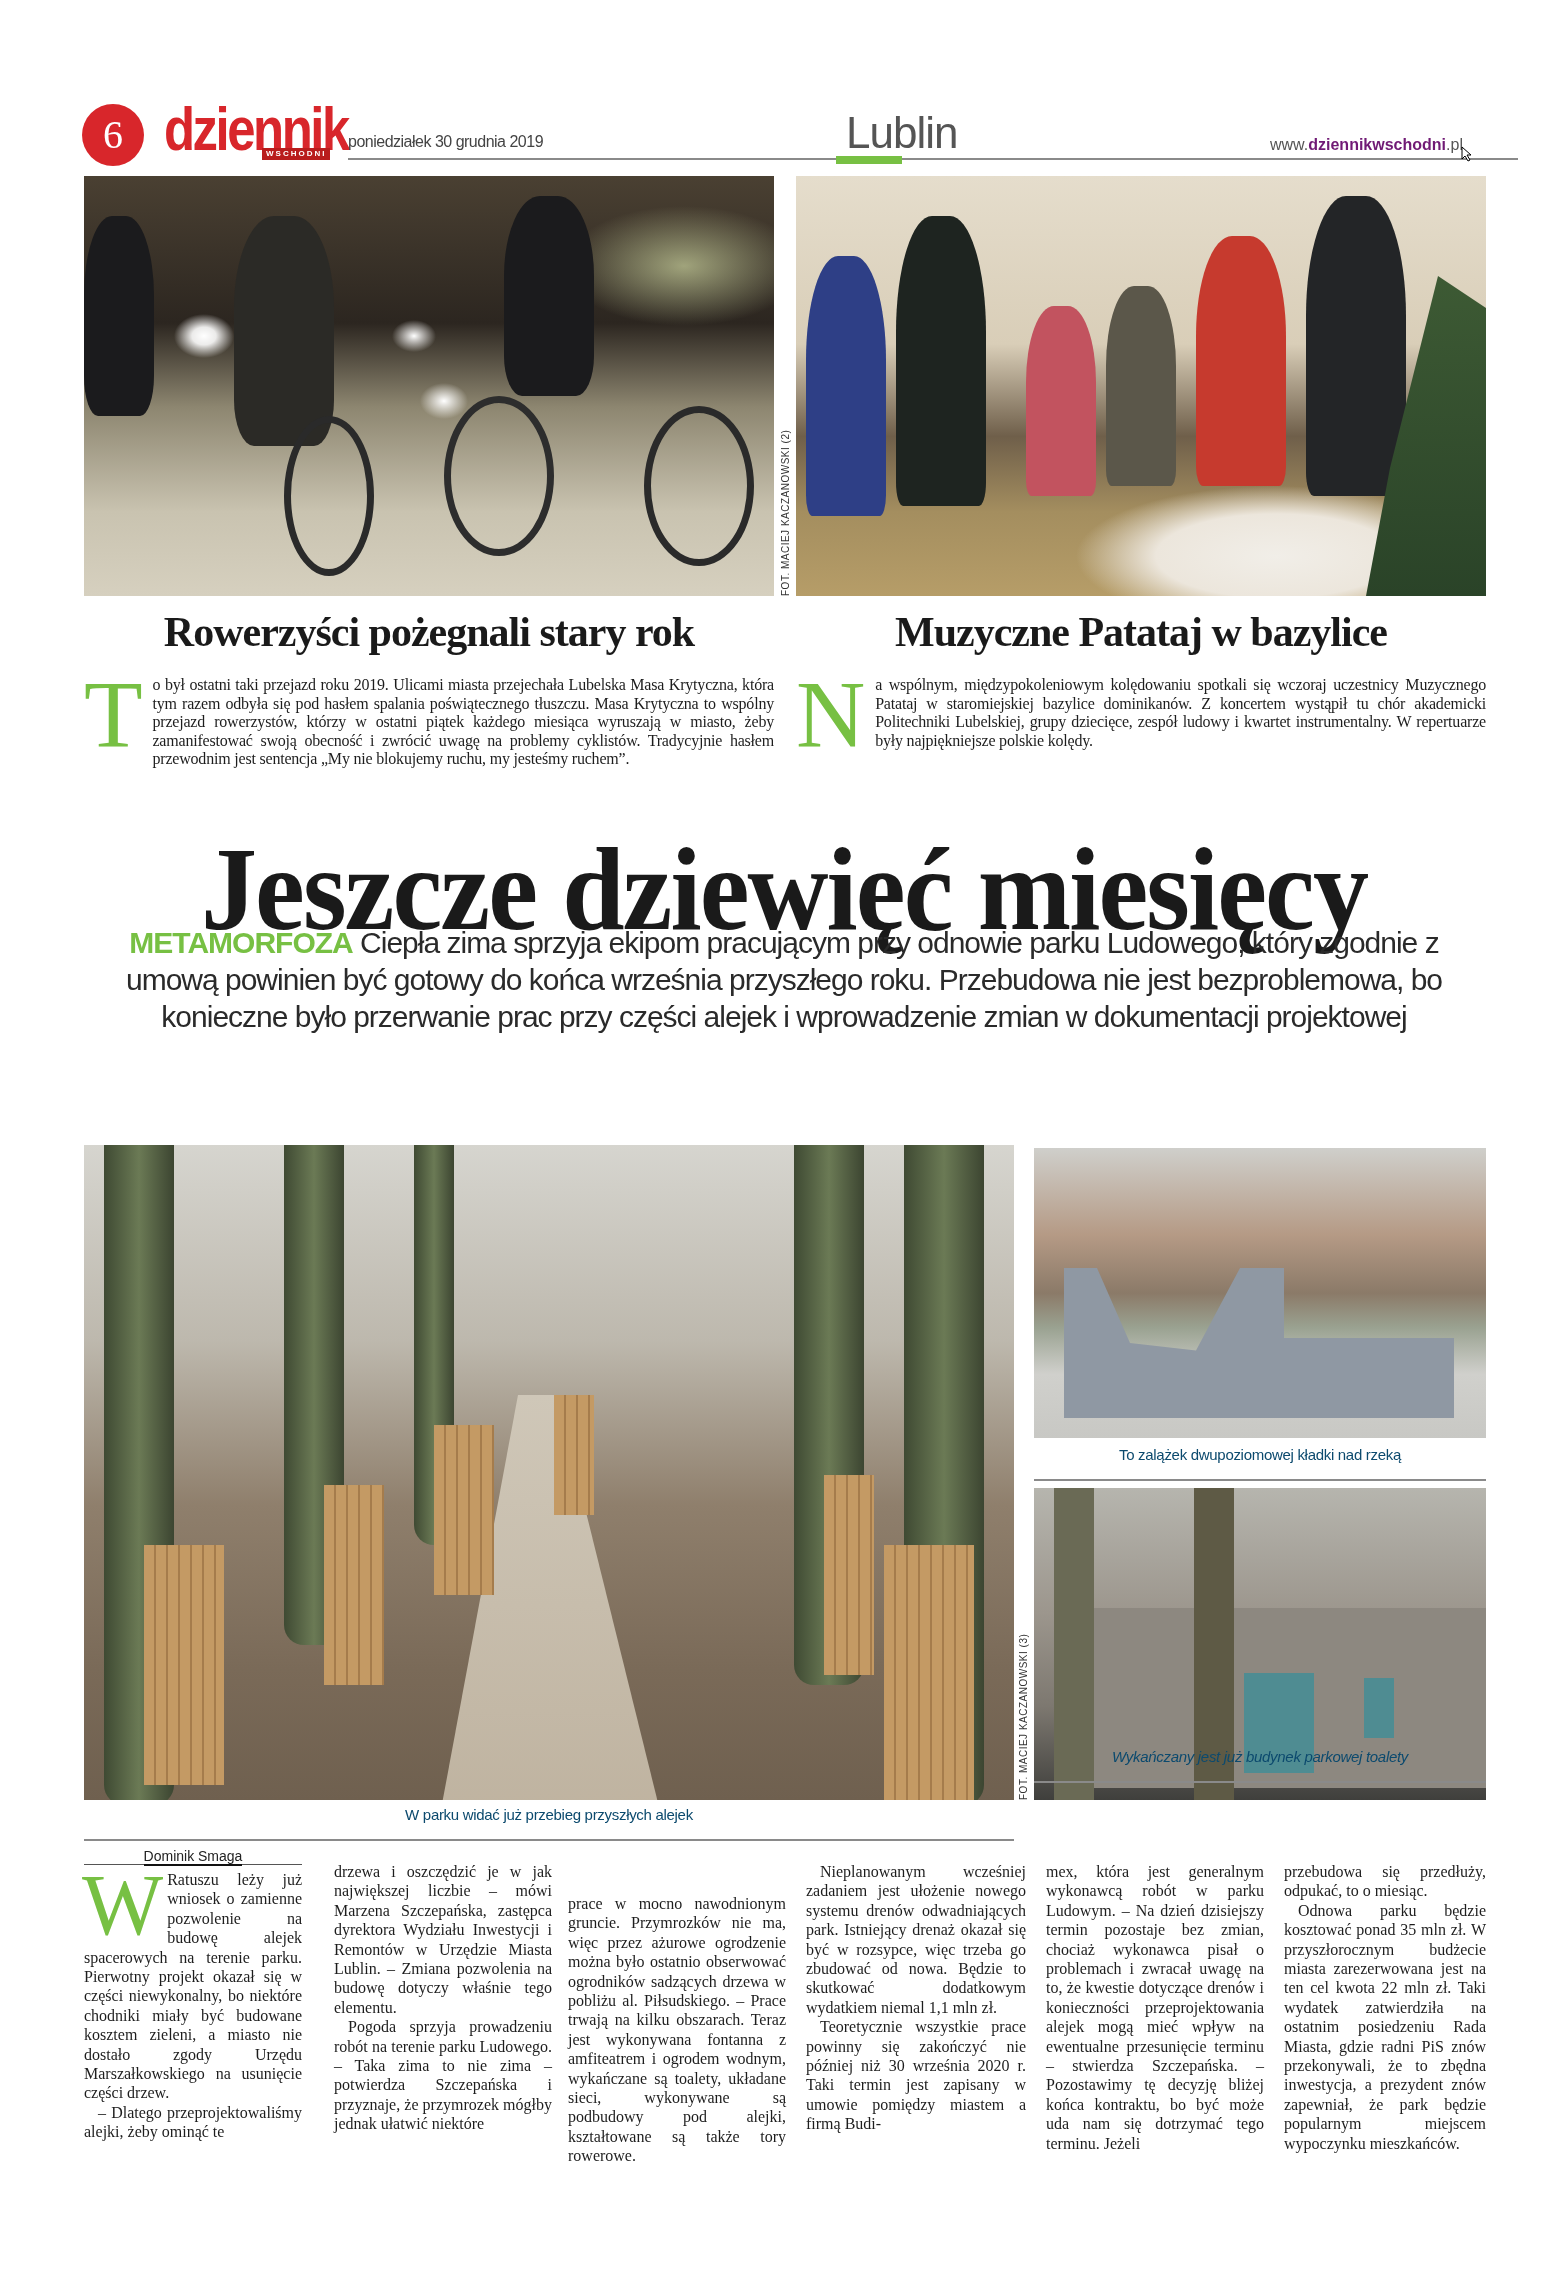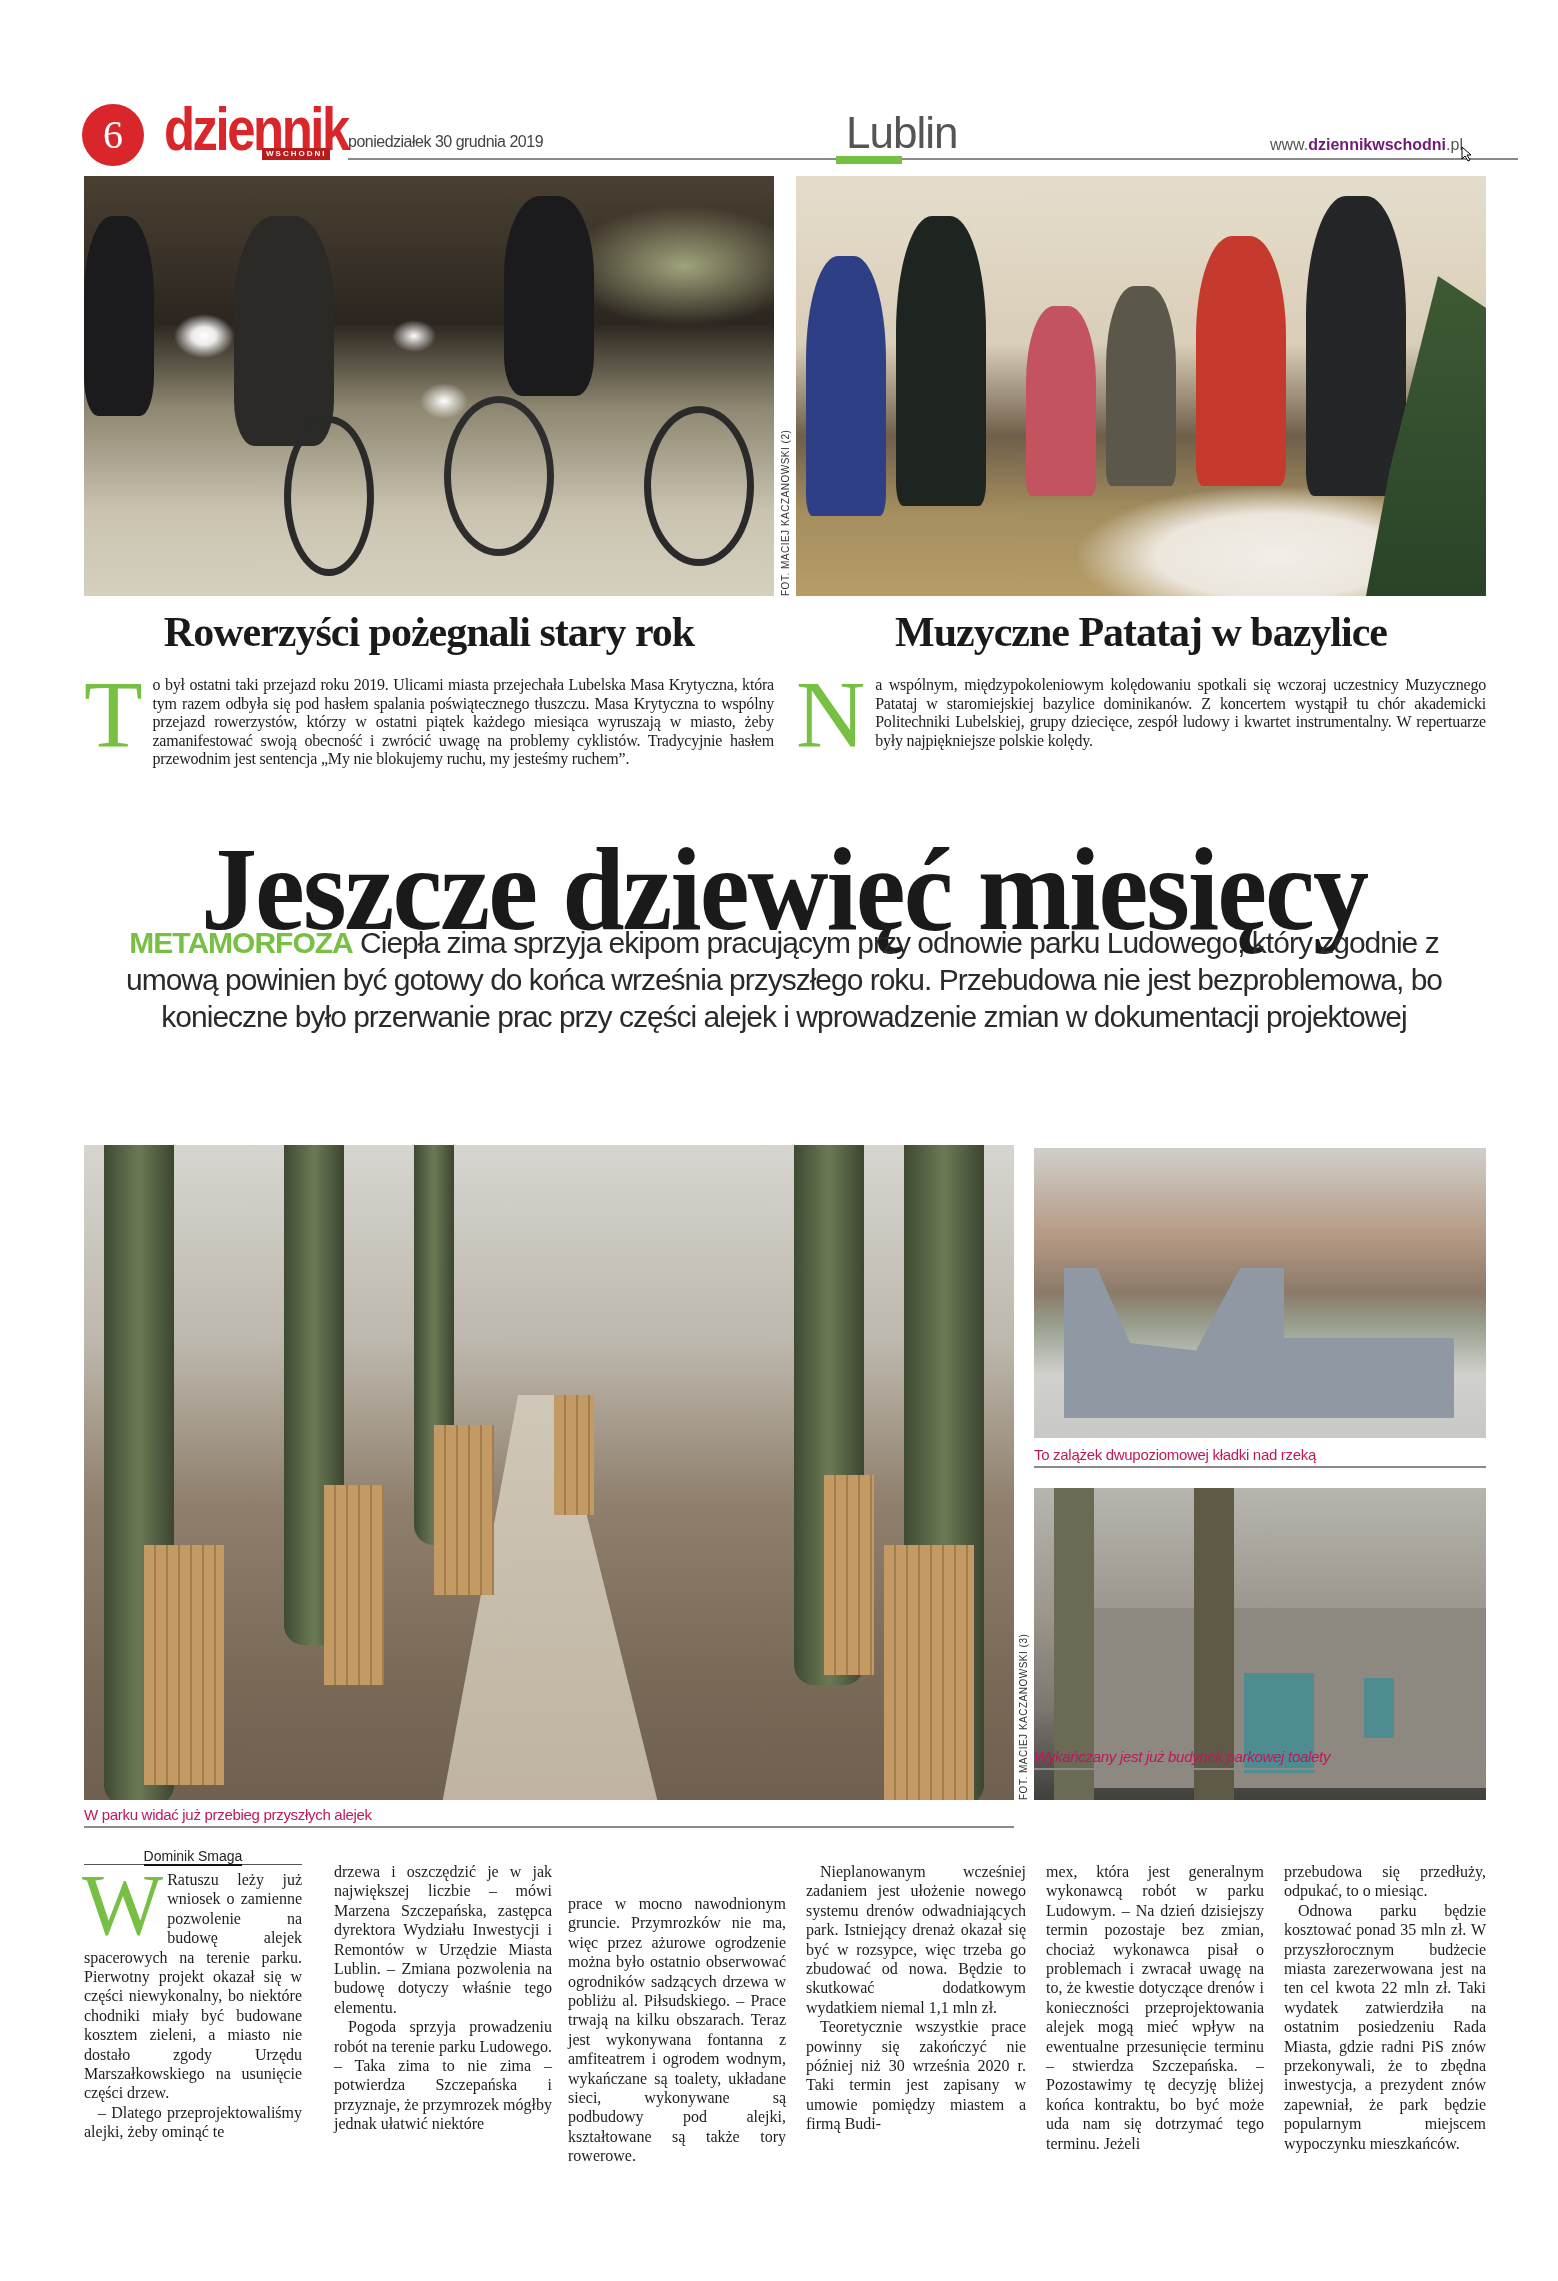--- a/index.html
+++ b/index.html
@@ -111,22 +111,22 @@
     transform: scaleX(0.95); transform-origin: center top; line-height: 140px;
   }
   .deck {
     position: absolute; left: 84px; top: 924px; width: 1400px; text-align: center;
     font-family: "Liberation Sans", sans-serif; font-size: 30px; line-height: 37px; color: #2a2a2a; letter-spacing: -1px;
   }
   .deck-kicker { color: #77c043; font-weight: bold; }
 
   
   .caption {
-    position: absolute; font-family: "Liberation Sans", sans-serif; font-size: 15px; color: #be185d;
-    border-bottom: 2px solid #8a8a8a; padding-bottom: 3px; letter-spacing: -0.3px;
+    position: absolute; font-family: "Liberation Sans", sans-serif; font-size: 15px; color: #0c4a6e;
+    border-bottom: 2px solid #8a8a8a; padding-bottom: 16px; letter-spacing: -0.3px; text-align: center;
   }
 
   
   .byline {
     position: absolute; left: 84px; top: 1848px; width: 142px; text-align: center;
     font-family: "Liberation Sans", sans-serif; font-size: 14px; color: #222; border-bottom: 1px solid #555;
   }
   .byline span { border-bottom: 2px solid #111; margin-top: 13px; }
   .col {
     position: absolute; top: 1862px; width: 152px;

